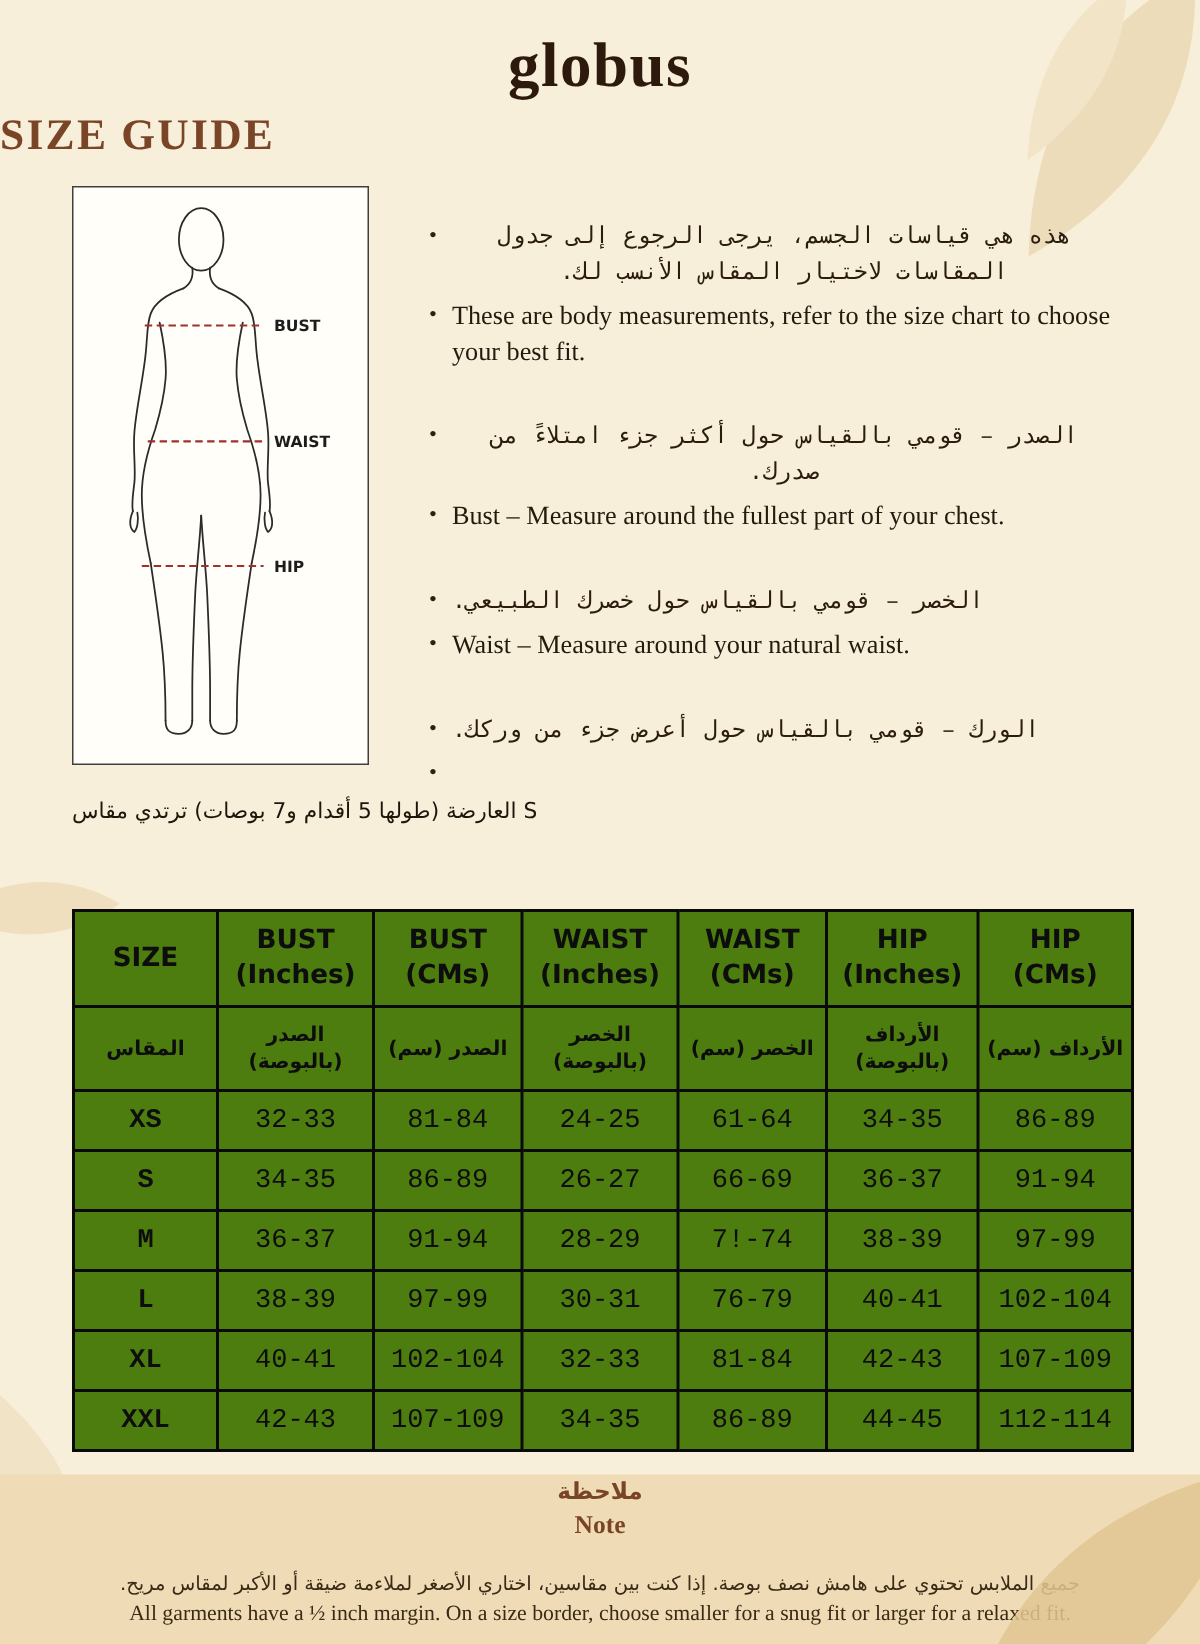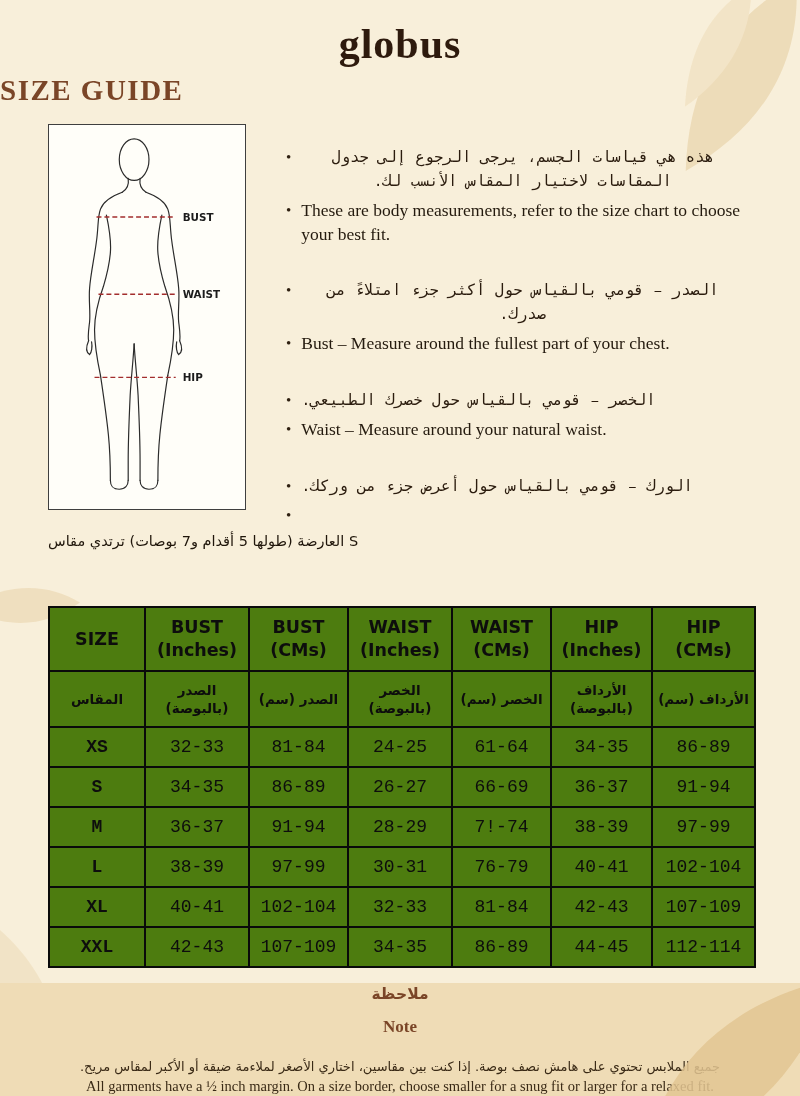--- a/index.html
+++ b/index.html
@@ -50,21 +50,21 @@
           height:64px; white-space:pre-line; line-height:1.3; }
   .h-ar { font-family:"DejaVu Sans", sans-serif; font-size:13.5px; font-weight:bold;
           height:56px; line-height:1.35; }
   .size-table td { font-family:Liberation Mono, monospace; font-size:18px; height:40px; }
   .size-table td.size-cell { font-weight:bold; }
 
   .note { position:absolute; left:0; top:983px; width:800px; height:113px;
           background:#efdcb6; z-index:1; }
   .note-inner { position:relative; z-index:3; text-align:center; padding-top:2px; }
   .note-title-ar { font-family:"DejaVu Sans", sans-serif; font-weight:bold; font-size:15.5px; color:#7a4527; }
-  .note-title-en { font-weight:bold; font-size:17px; color:#7a4527; margin-top:14px; }
+  .note-title-en { font-weight:bold; font-size:17px; color:#7a4527; margin-top:4px; }
   .note-text-ar { font-family:"DejaVu Sans", sans-serif; font-size:13px; color:#3a2a16; margin-top:22px; }
   .note-text-en { font-size:14.5px; color:#3a2a16; margin-top:4px; }
 </style>
 </head>
 <body>
 
 <svg class="leaf leaf-tr" viewBox="0 0 100 100">
   <path d="M95 5 C55 15 25 45 13 95 C60 80 88 50 95 5 Z" fill="#ecd9b4"></path>
   <path d="M70 2 C45 10 28 30 20 60 C48 48 65 28 70 2 Z" fill="#f2e3c4"></path>
 </svg>

